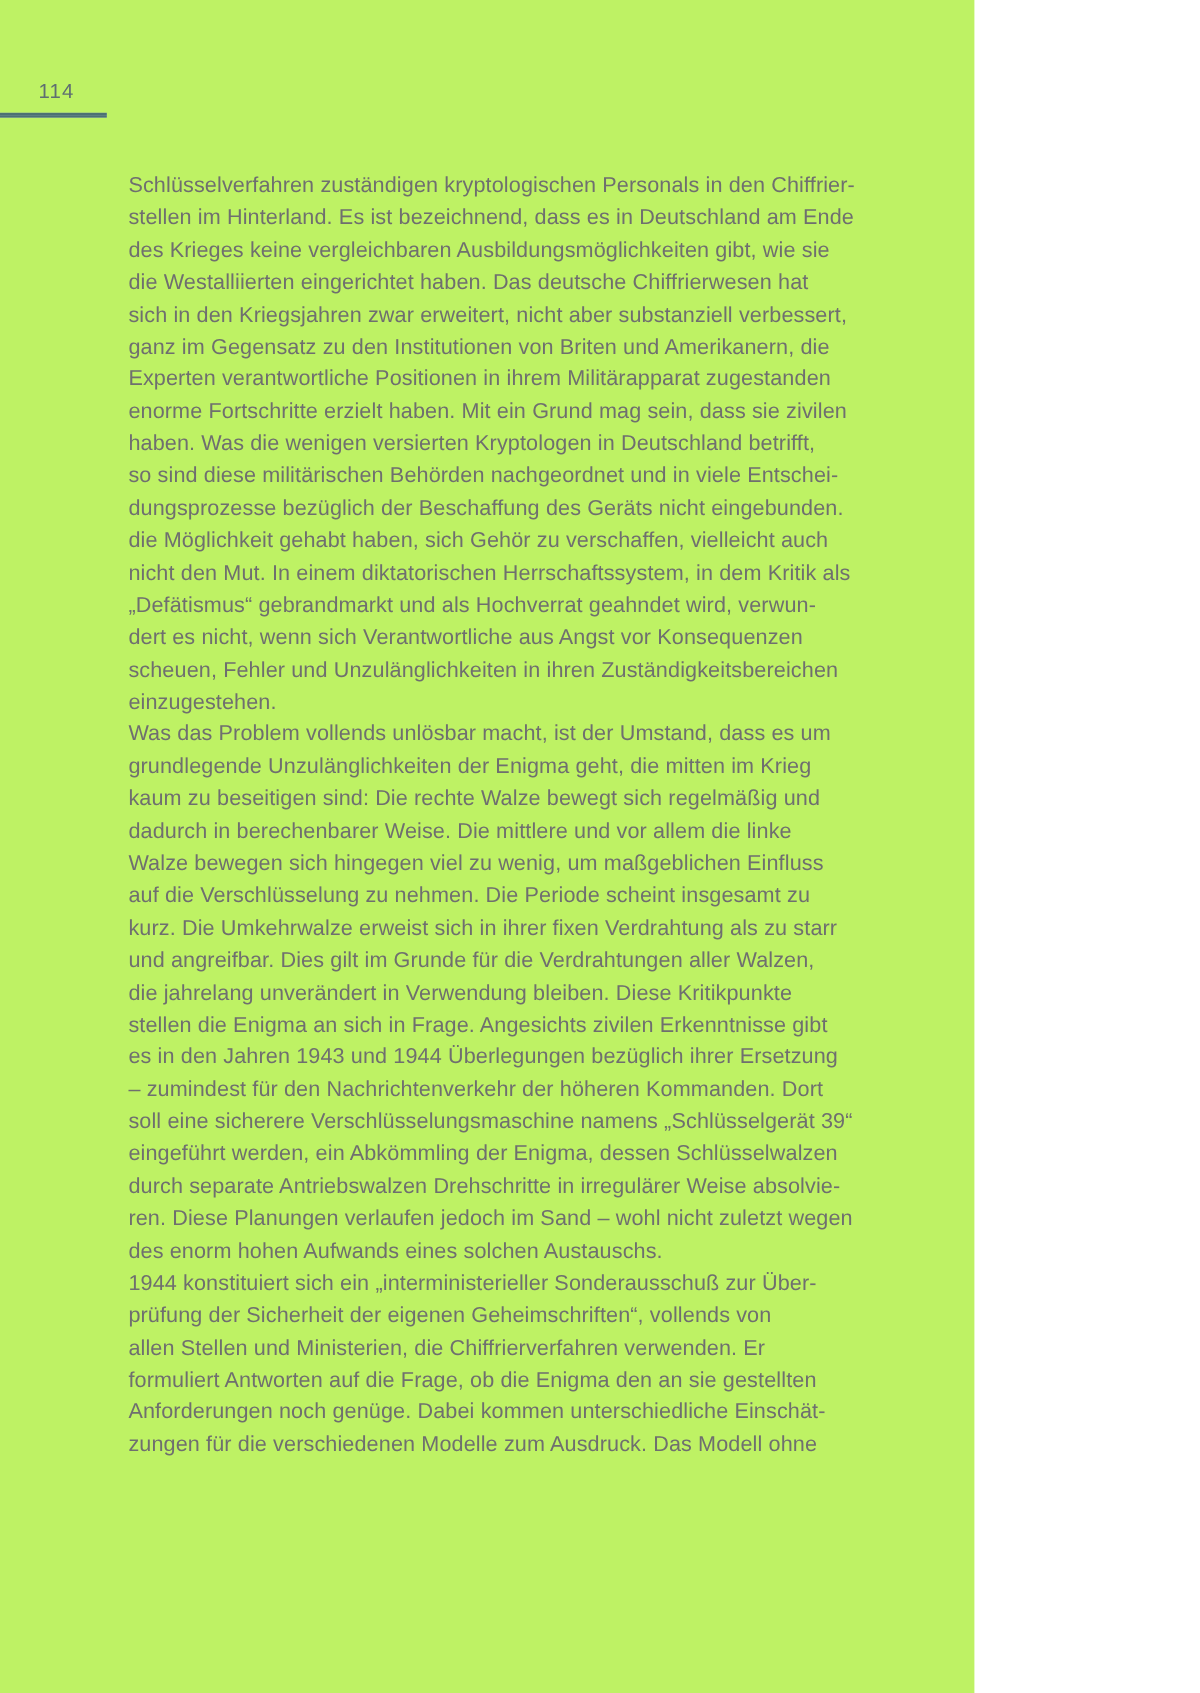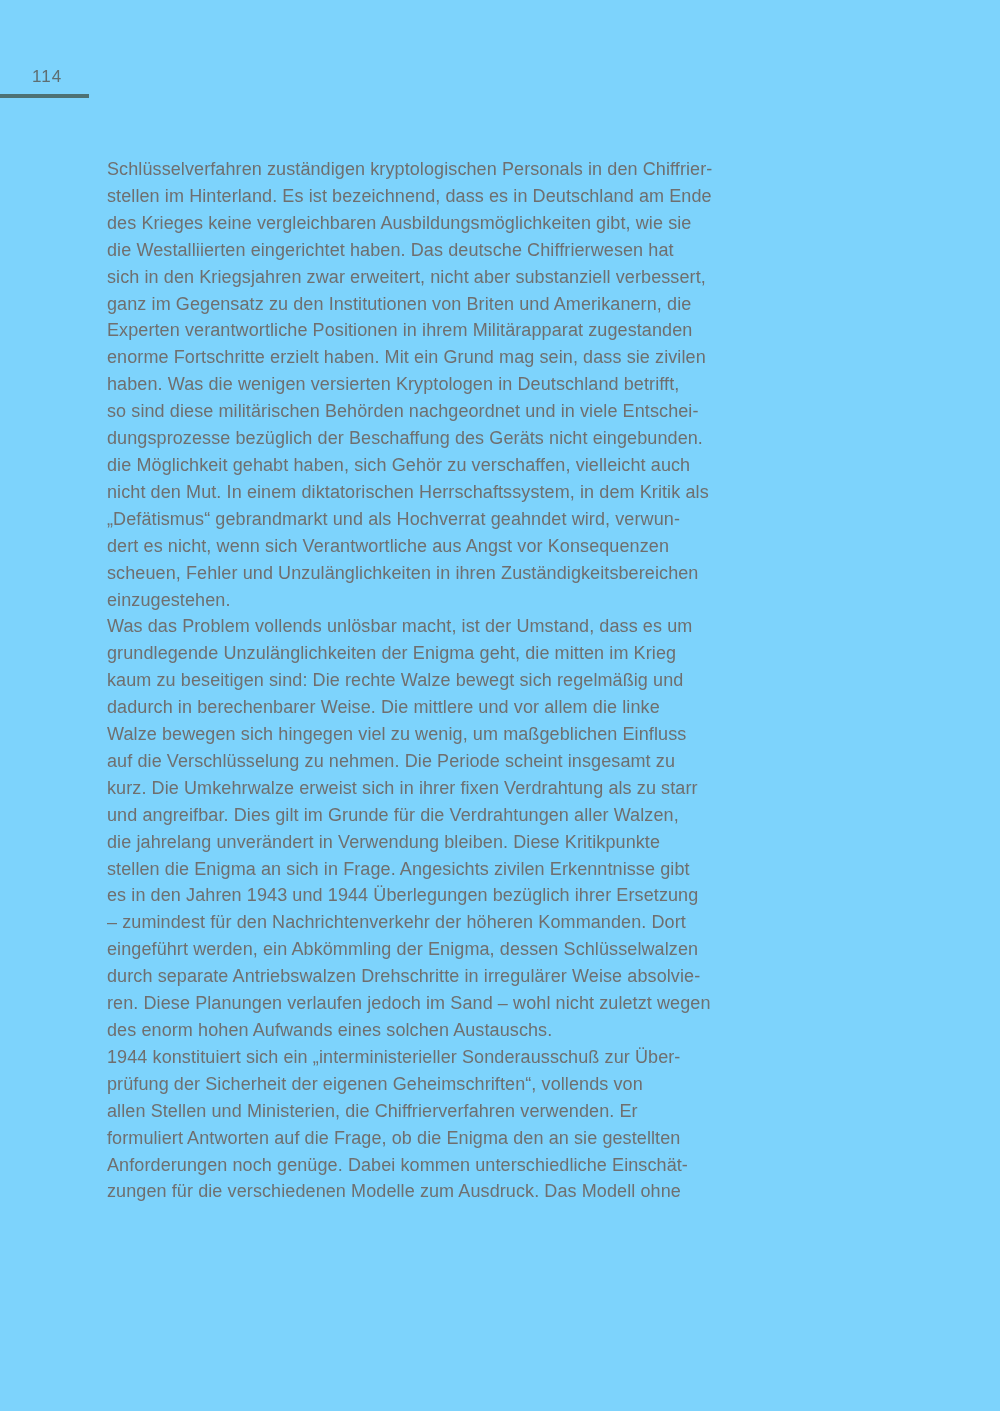--- a/index.html
+++ b/index.html
@@ -8,23 +8,23 @@
     --body-text-color: #6f6f6f;
   }
   * { margin: 0; padding: 0; box-sizing: border-box; }
   html, body {
     width: 1000px;
     background: #ffffff;
     font-family: "Liberation Sans", sans-serif;
   }
   .book-page {
     position: relative;
-    width: 1000px;
+    width: 812px;
     height: 1411px;
-    background: #7dd3fc;
+    background: #bef264;
     overflow: hidden;
   }
   .page-number {
     position: absolute;
     left: 32px;
     top: 67px;
     font-size: 17px;
     letter-spacing: 1px;
     color: var(--page-number-color);
     font-weight: 400;
@@ -35,21 +35,21 @@
     top: 94px;
     width: 89px;
     height: 1px;
     background: #bccfd0;
     border-top: 2px solid var(--rule-color);
     border-bottom: 2px solid var(--rule-color);
   }
   .text-block {
     position: absolute;
     left: 107px;
-    top: 156px;
+    top: 141px;
     width: 672px;
     color: var(--body-text-color);
     font-size: 18px;
     font-weight: 300;
     letter-spacing: 0.1px;
   }
   .text-line {
     line-height: 26.9px;
     white-space: nowrap;
   }
@@ -85,20 +85,21 @@
       <div class="text-line"><span>kaum zu beseitigen sind: Die rechte Walze bewegt sich regelmäßig und</span></div>
       <div class="text-line"><span>dadurch in berechenbarer Weise. Die mittlere und vor allem die linke</span></div>
       <div class="text-line"><span>Walze bewegen sich hingegen viel zu wenig, um maßgeblichen Einfluss</span></div>
       <div class="text-line"><span>auf die Verschlüsselung zu nehmen. Die Periode scheint insgesamt zu</span></div>
       <div class="text-line"><span>kurz. Die Umkehrwalze erweist sich in ihrer fixen Verdrahtung als zu starr</span></div>
       <div class="text-line"><span>und angreifbar. Dies gilt im Grunde für die Verdrahtungen aller Walzen,</span></div>
       <div class="text-line"><span>die jahrelang unverändert in Verwendung bleiben. Diese Kritikpunkte</span></div>
       <div class="text-line"><span>stellen die Enigma an sich in Frage. Angesichts zivilen Erkenntnisse gibt</span></div>
       <div class="text-line"><span>es in den Jahren 1943 und 1944 Überlegungen bezüglich ihrer Ersetzung</span></div>
       <div class="text-line"><span>– zumindest für den Nachrichtenverkehr der höheren Kommanden. Dort</span></div>
+      <div class="text-line"><span>soll eine sicherere Verschlüsselungsmaschine namens „</span><span class="em">Schlüsselgerät 39</span><span>“</span></div>
       <div class="text-line"><span>eingeführt werden, ein Abkömmling der Enigma, dessen Schlüsselwalzen</span></div>
       <div class="text-line"><span>durch separate Antriebswalzen Drehschritte in irregulärer Weise absolvie-</span></div>
       <div class="text-line"><span>ren. Diese Planungen verlaufen jedoch im Sand – wohl nicht zuletzt wegen</span></div>
       <div class="text-line"><span>des enorm hohen Aufwands eines solchen Austauschs.</span></div>
       <div class="text-line"><span>1944 konstituiert sich ein „</span><span class="em">interministerieller Sonderausschuß zur Über-</span></div>
       <div class="text-line"><span class="em">prüfung der Sicherheit der eigenen Geheimschriften</span><span>“, vollends von</span></div>
       <div class="text-line"><span>allen Stellen und Ministerien, die Chiffrierverfahren verwenden. Er</span></div>
       <div class="text-line"><span>formuliert Antworten auf die Frage, ob die Enigma den an sie gestellten</span></div>
       <div class="text-line"><span>Anforderungen noch genüge. Dabei kommen unterschiedliche Einschät-</span></div>
       <div class="text-line"><span>zungen für die verschiedenen Modelle zum Ausdruck. Das Modell ohne</span></div>

